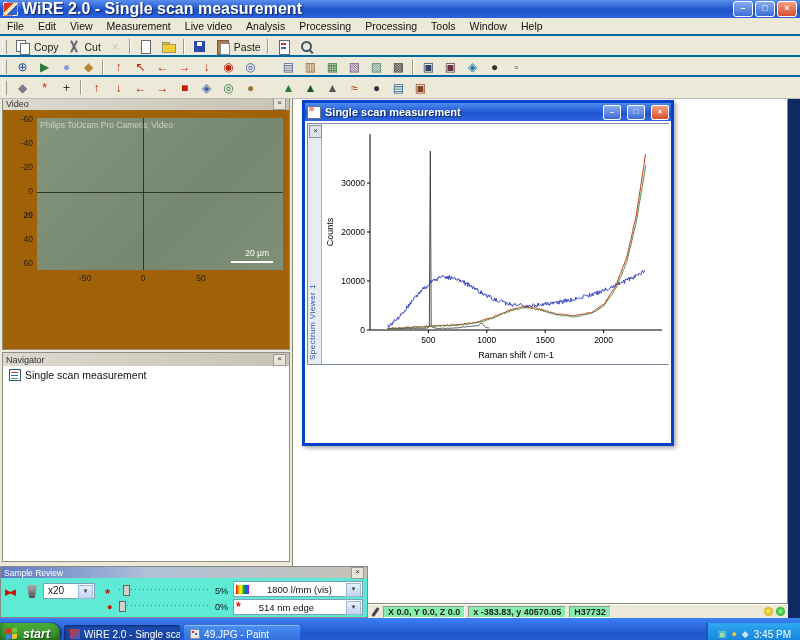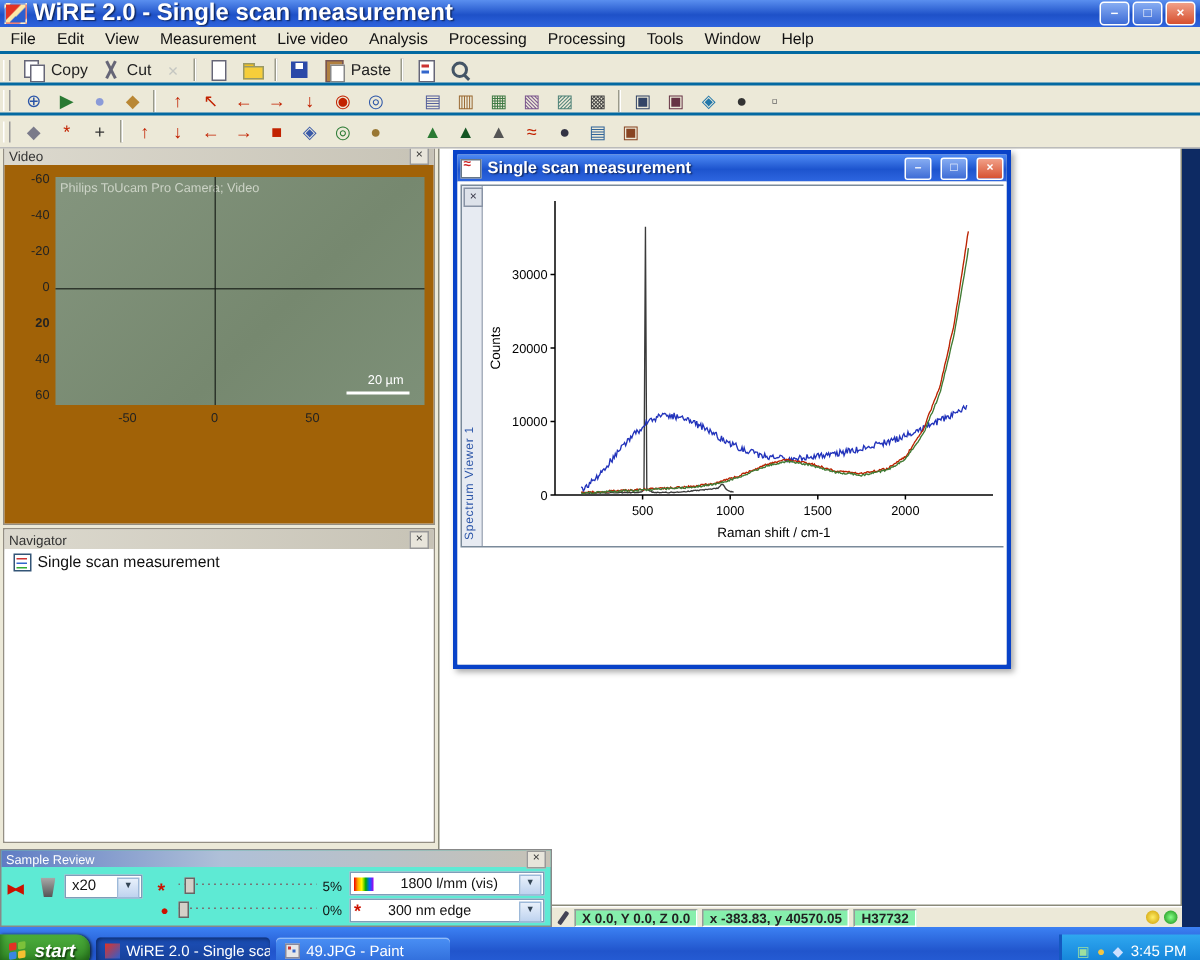--- a/index.html
+++ b/index.html
@@ -351,21 +351,21 @@
           <span class="vtick" style="left: 6px; width: 24px; text-align: right; top: 28px;">-40</span>
           <span class="vtick" style="left: 6px; width: 24px; text-align: right; top: 52px;">-20</span>
           <span class="vtick" style="left: 6px; width: 24px; text-align: right; top: 76px;">0</span>
           <span class="vtick" style="left: 6px; width: 24px; text-align: right; top: 100px; font-weight: bold;">20</span>
           <span class="vtick" style="left: 6px; width: 24px; text-align: right; top: 124px;">40</span>
           <span class="vtick" style="left: 6px; width: 24px; text-align: right; top: 148px;">60</span>
         </div>
       <div id="video-xticks">
           <span class="vtick" style="top: 163px; width: 24px; text-align: center; left: 70px;">-50</span>
           <span class="vtick" style="top: 163px; width: 24px; text-align: center; left: 128px;">0</span>
-          <span class="vtick" style="top: 163px; width: 24px; text-align: right; left: 186px;">50</span>
+          <span class="vtick" style="top: 163px; width: 24px; text-align: center; left: 186px;">50</span>
         </div>
     </div>
   </div>
 
   <div class="panel" id="navigator-panel">
     <div class="panel-title">
       <span>Navigator</span>
       <span class="pclose">×</span>
     </div>
     <div class="nav-body" id="navigator-body">
@@ -445,21 +445,21 @@
         <span class="sr-thumb" style="left:0;"></span>
       </span>
       <span class="sr-pct" style="left:214px;top:24px;">0%</span>
       <span class="combo" style="left:232px;top:3px;width:130px;">
         <span class="grating-icon"></span>
         <span class="cval">1800 l/mm (vis)</span>
         <span class="dd-arrow">▼</span>
       </span>
       <span class="combo" style="left:232px;top:21px;width:130px;">
         <span class="filter-icon">*</span>
-        <span class="cval">300 nm edge</span>
+        <span class="cval">514 nm edge</span>
         <span class="dd-arrow">▼</span>
       </span>
     </div>
   </div>
 
   <div class="statusbar">
     <span class="sb-pen"></span>
     <span class="sb-box">X 0.0, Y 0.0, Z 0.0</span>
     <span class="sb-box">x -383.83, y 40570.05</span>
     <span class="sb-box">H37732</span>

